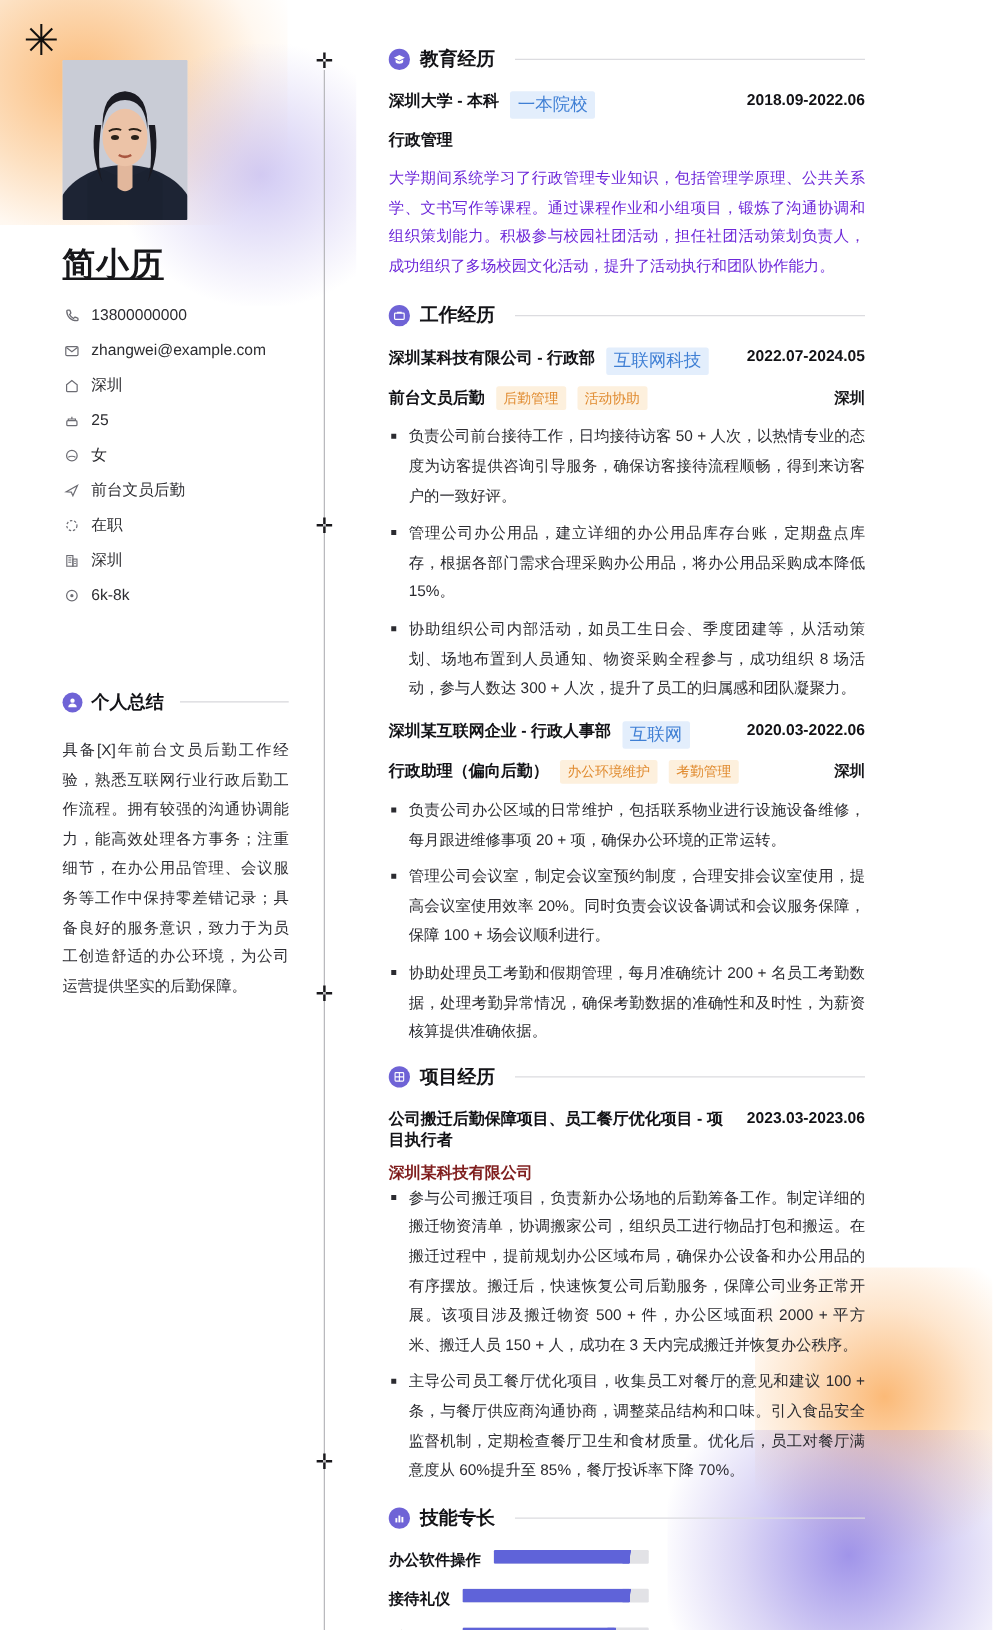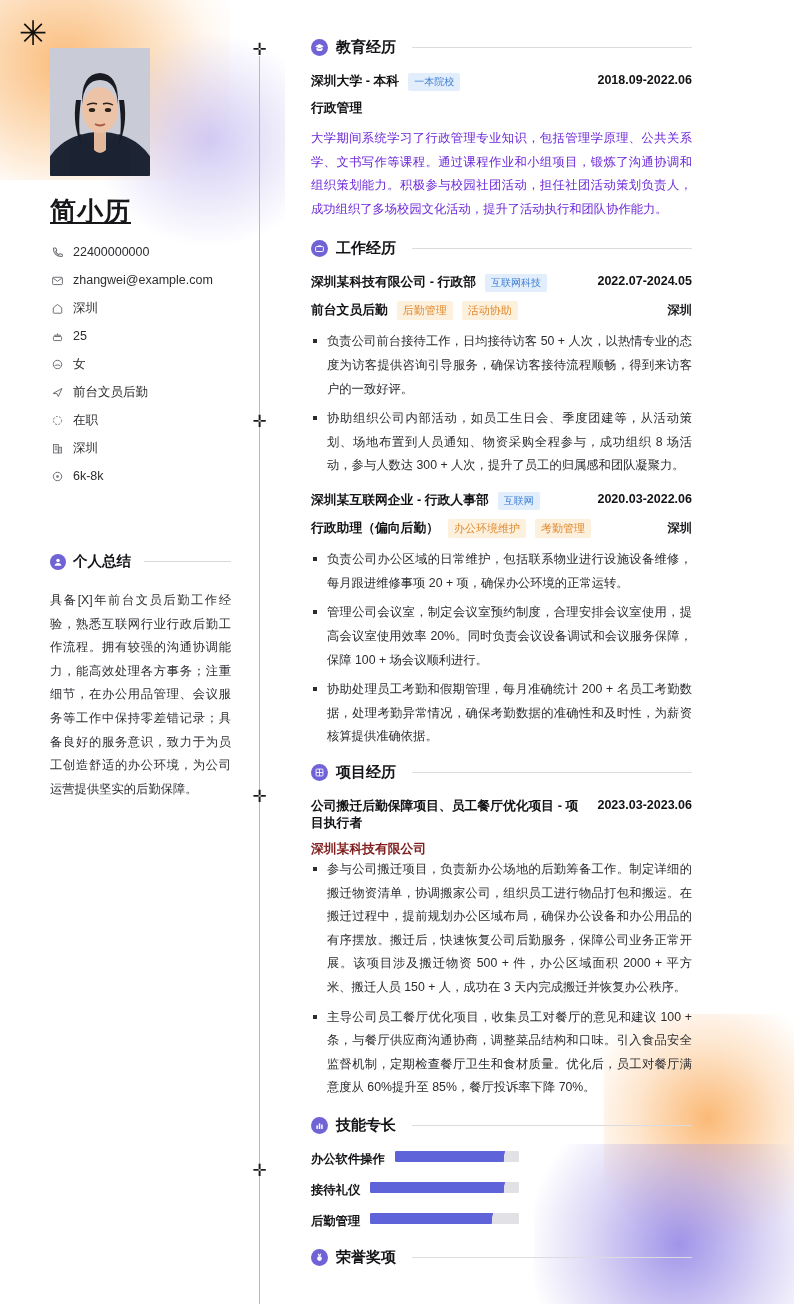--- a/index.html
+++ b/index.html
@@ -165,21 +165,21 @@
   }
   .sec-head .rule { flex: 1 1 auto; height: 1px; background: #dcdce0; margin-left: 8px; }
 
   .entry { margin-bottom: 14px; }
   .row1 {
     display: flex; align-items: flex-start; gap: 9px;
     margin-bottom: 9px;
   }
   .org { font-size: 12.8px; font-weight: 700; color: #121216; }
   .chip-blue {
-    font-size: 10px; color: #3f7fd4;
+    font-size: 14px; color: #3f7fd4;
     background: #e3eefc; border-radius: 2px;
     padding: 2px 6px; white-space: nowrap;
   }
   .date {
     margin-left: auto;
     font-size: 12.5px; font-weight: 700; color: #121216; white-space: nowrap;
   }
   .row2 {
     display: flex; align-items: center; gap: 9px;
     margin-bottom: 10px;
@@ -281,21 +281,21 @@
 
     <div class="name">简小历</div>
 
     <ul class="contact-list">
       <li class="contact-item">
         <span class="ic">
           <svg viewBox="0 0 16 16" fill="none" stroke="currentColor" stroke-width="1.3">
               <path d="M3 3.5c0-.6.5-1 1-1h1.4c.4 0 .8.3.9.7l.6 2c.1.4 0 .8-.3 1l-.9.7c.9 1.8 2.1 3 3.9 3.9l.7-.9c.2-.3.6-.4 1-.3l2 .6c.4.1.7.5.7.9V12c0 .6-.4 1-1 1C7 13 3 9 3 3.5z"></path>
             </svg>
         </span>
-        <span>22400000000</span>
+        <span>13800000000</span>
       </li>
       <li class="contact-item">
         <span class="ic">
           <svg viewBox="0 0 16 16" fill="none" stroke="currentColor" stroke-width="1.2">
               <rect x="2" y="4" width="12" height="9" rx="1.2"></rect>
               <path d="M2.6 5l5.4 4 5.4-4"></path>
             </svg>
         </span>
         <span>zhangwei@example.com</span>
       </li>
@@ -423,20 +423,21 @@
           <span class="date">2022.07-2024.05</span>
         </div>
         <div class="row2">
           <span class="role">前台文员后勤</span>
           <span class="chip-orange">后勤管理</span>
           <span class="chip-orange">活动协助</span>
           <span class="loc">深圳</span>
         </div>
         <ul class="bullets">
           <li>负责公司前台接待工作，日均接待访客 50 + 人次，以热情专业的态度为访客提供咨询引导服务，确保访客接待流程顺畅，得到来访客户的一致好评。</li>
+          <li>管理公司办公用品，建立详细的办公用品库存台账，定期盘点库存，根据各部门需求合理采购办公用品，将办公用品采购成本降低 15%。</li>
           <li>协助组织公司内部活动，如员工生日会、季度团建等，从活动策划、场地布置到人员通知、物资采购全程参与，成功组织 8 场活动，参与人数达 300 + 人次，提升了员工的归属感和团队凝聚力。</li>
         </ul>
       </div>
 
       <div class="entry">
         <div class="row1">
           <span class="org">深圳某互联网企业 - 行政人事部</span>
           <span class="chip-blue">互联网</span>
           <span class="date">2020.03-2022.06</span>
         </div>

